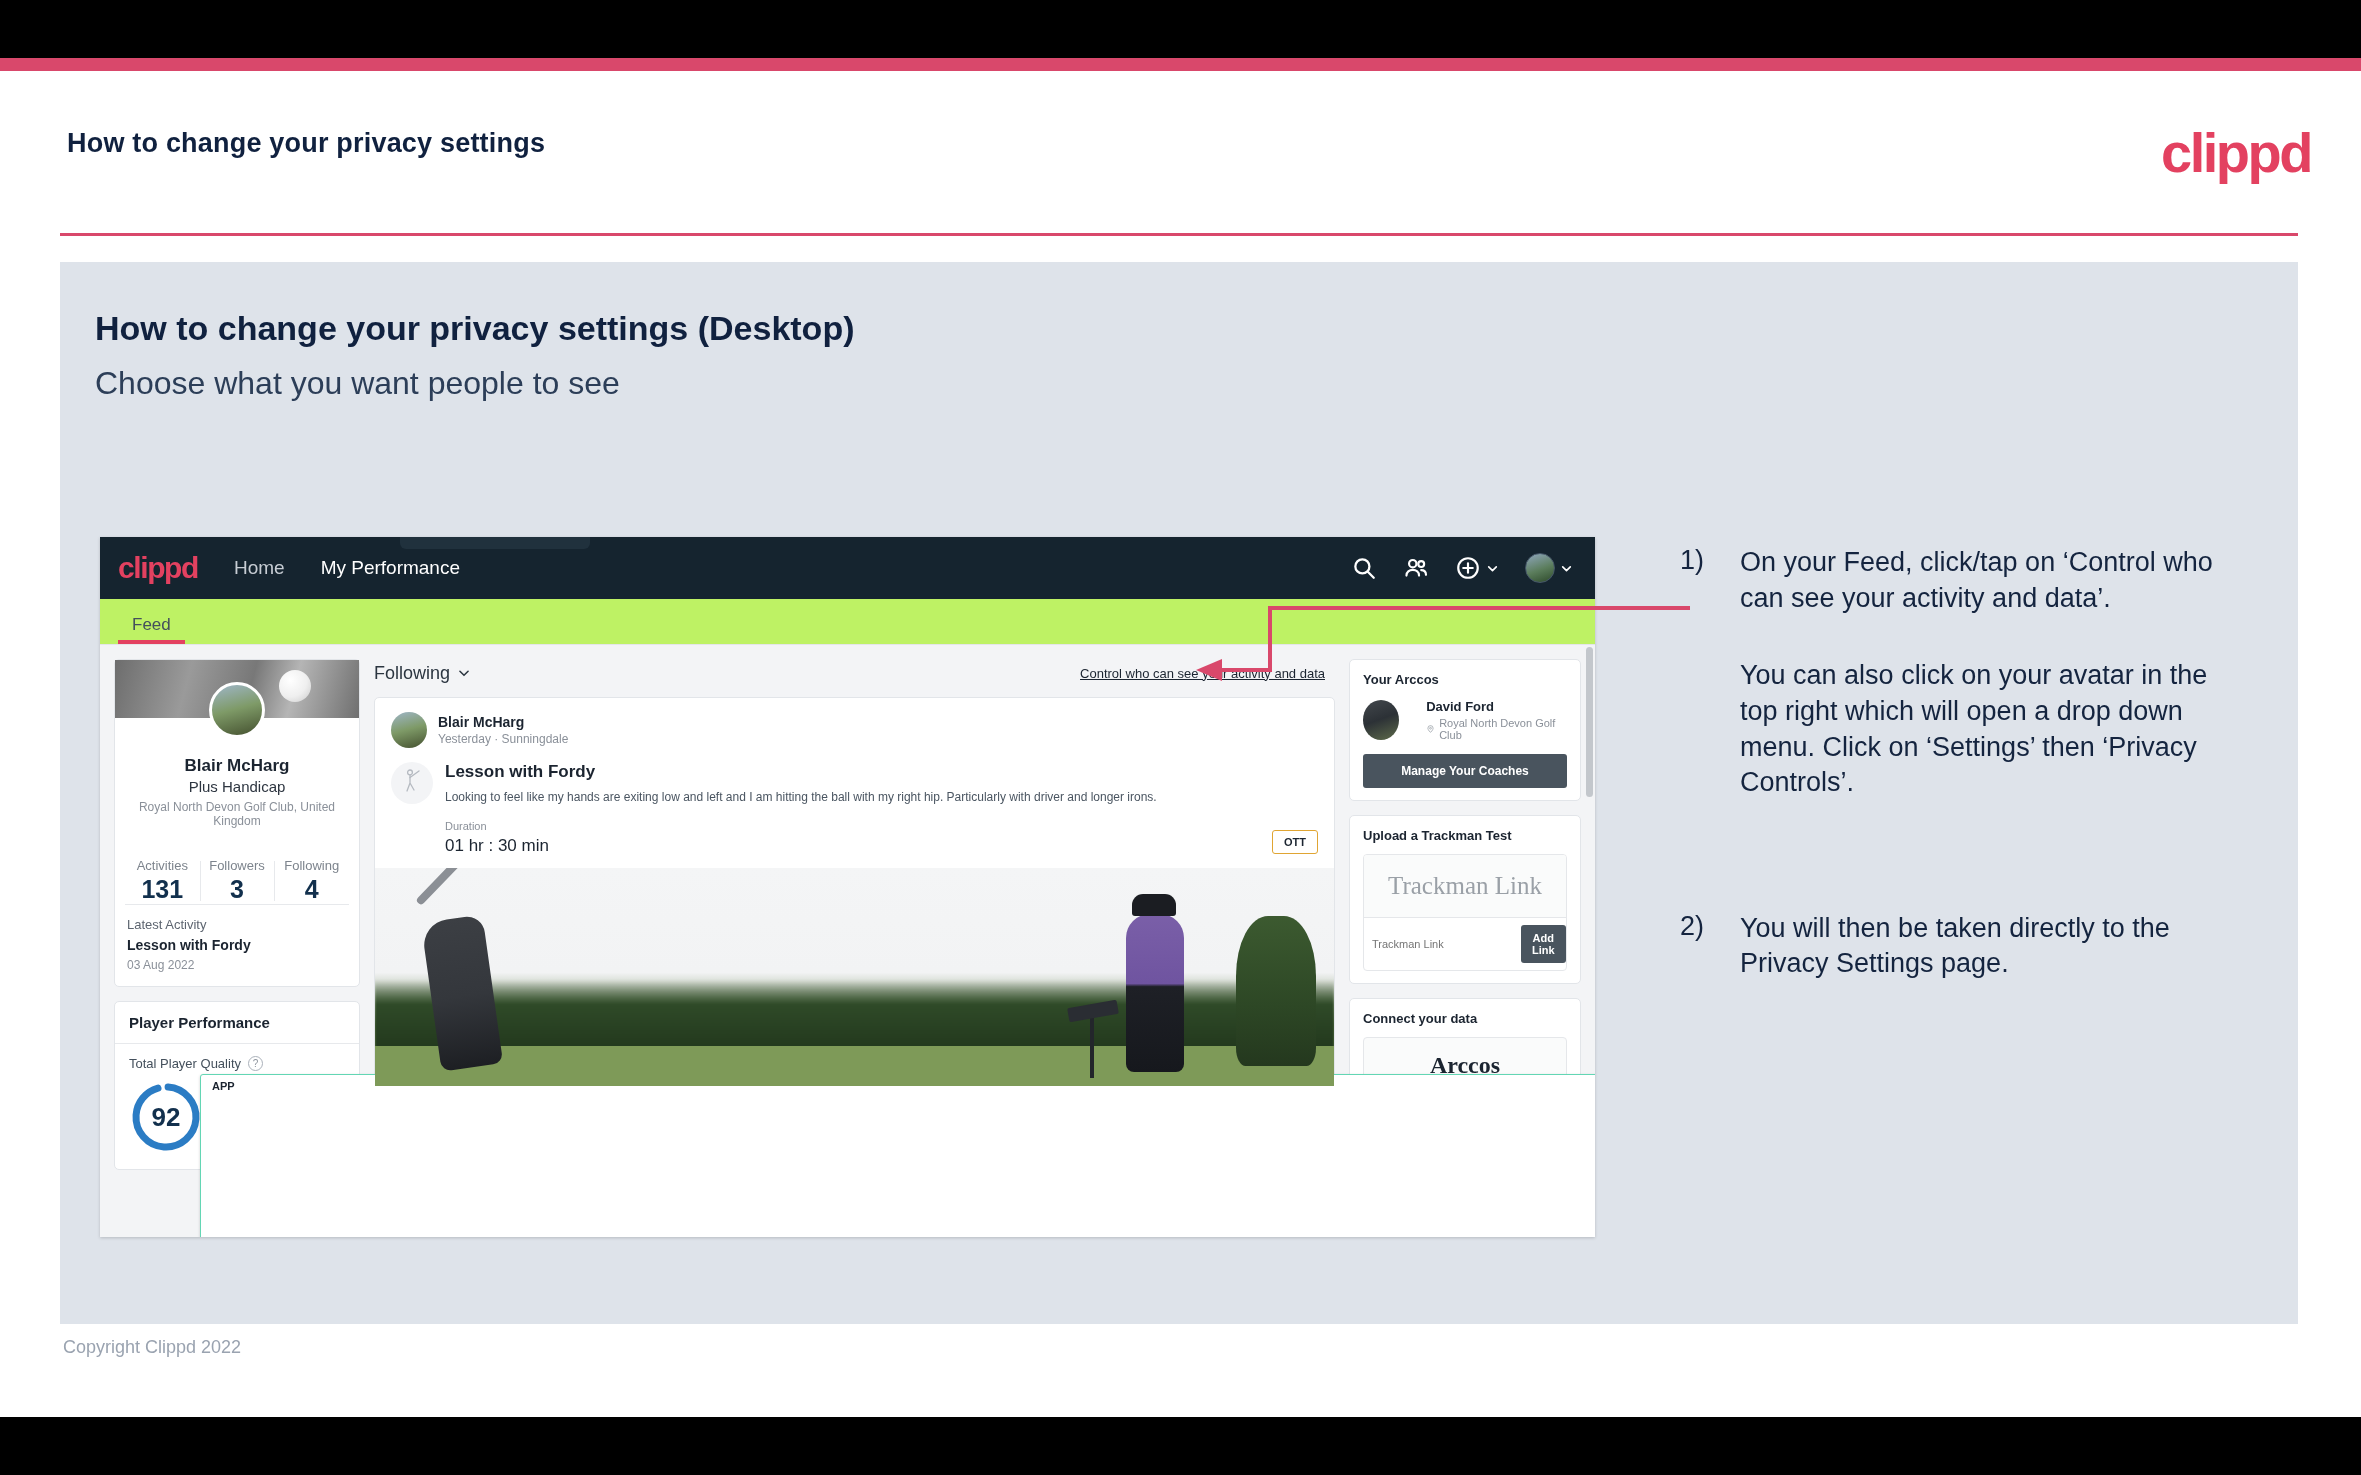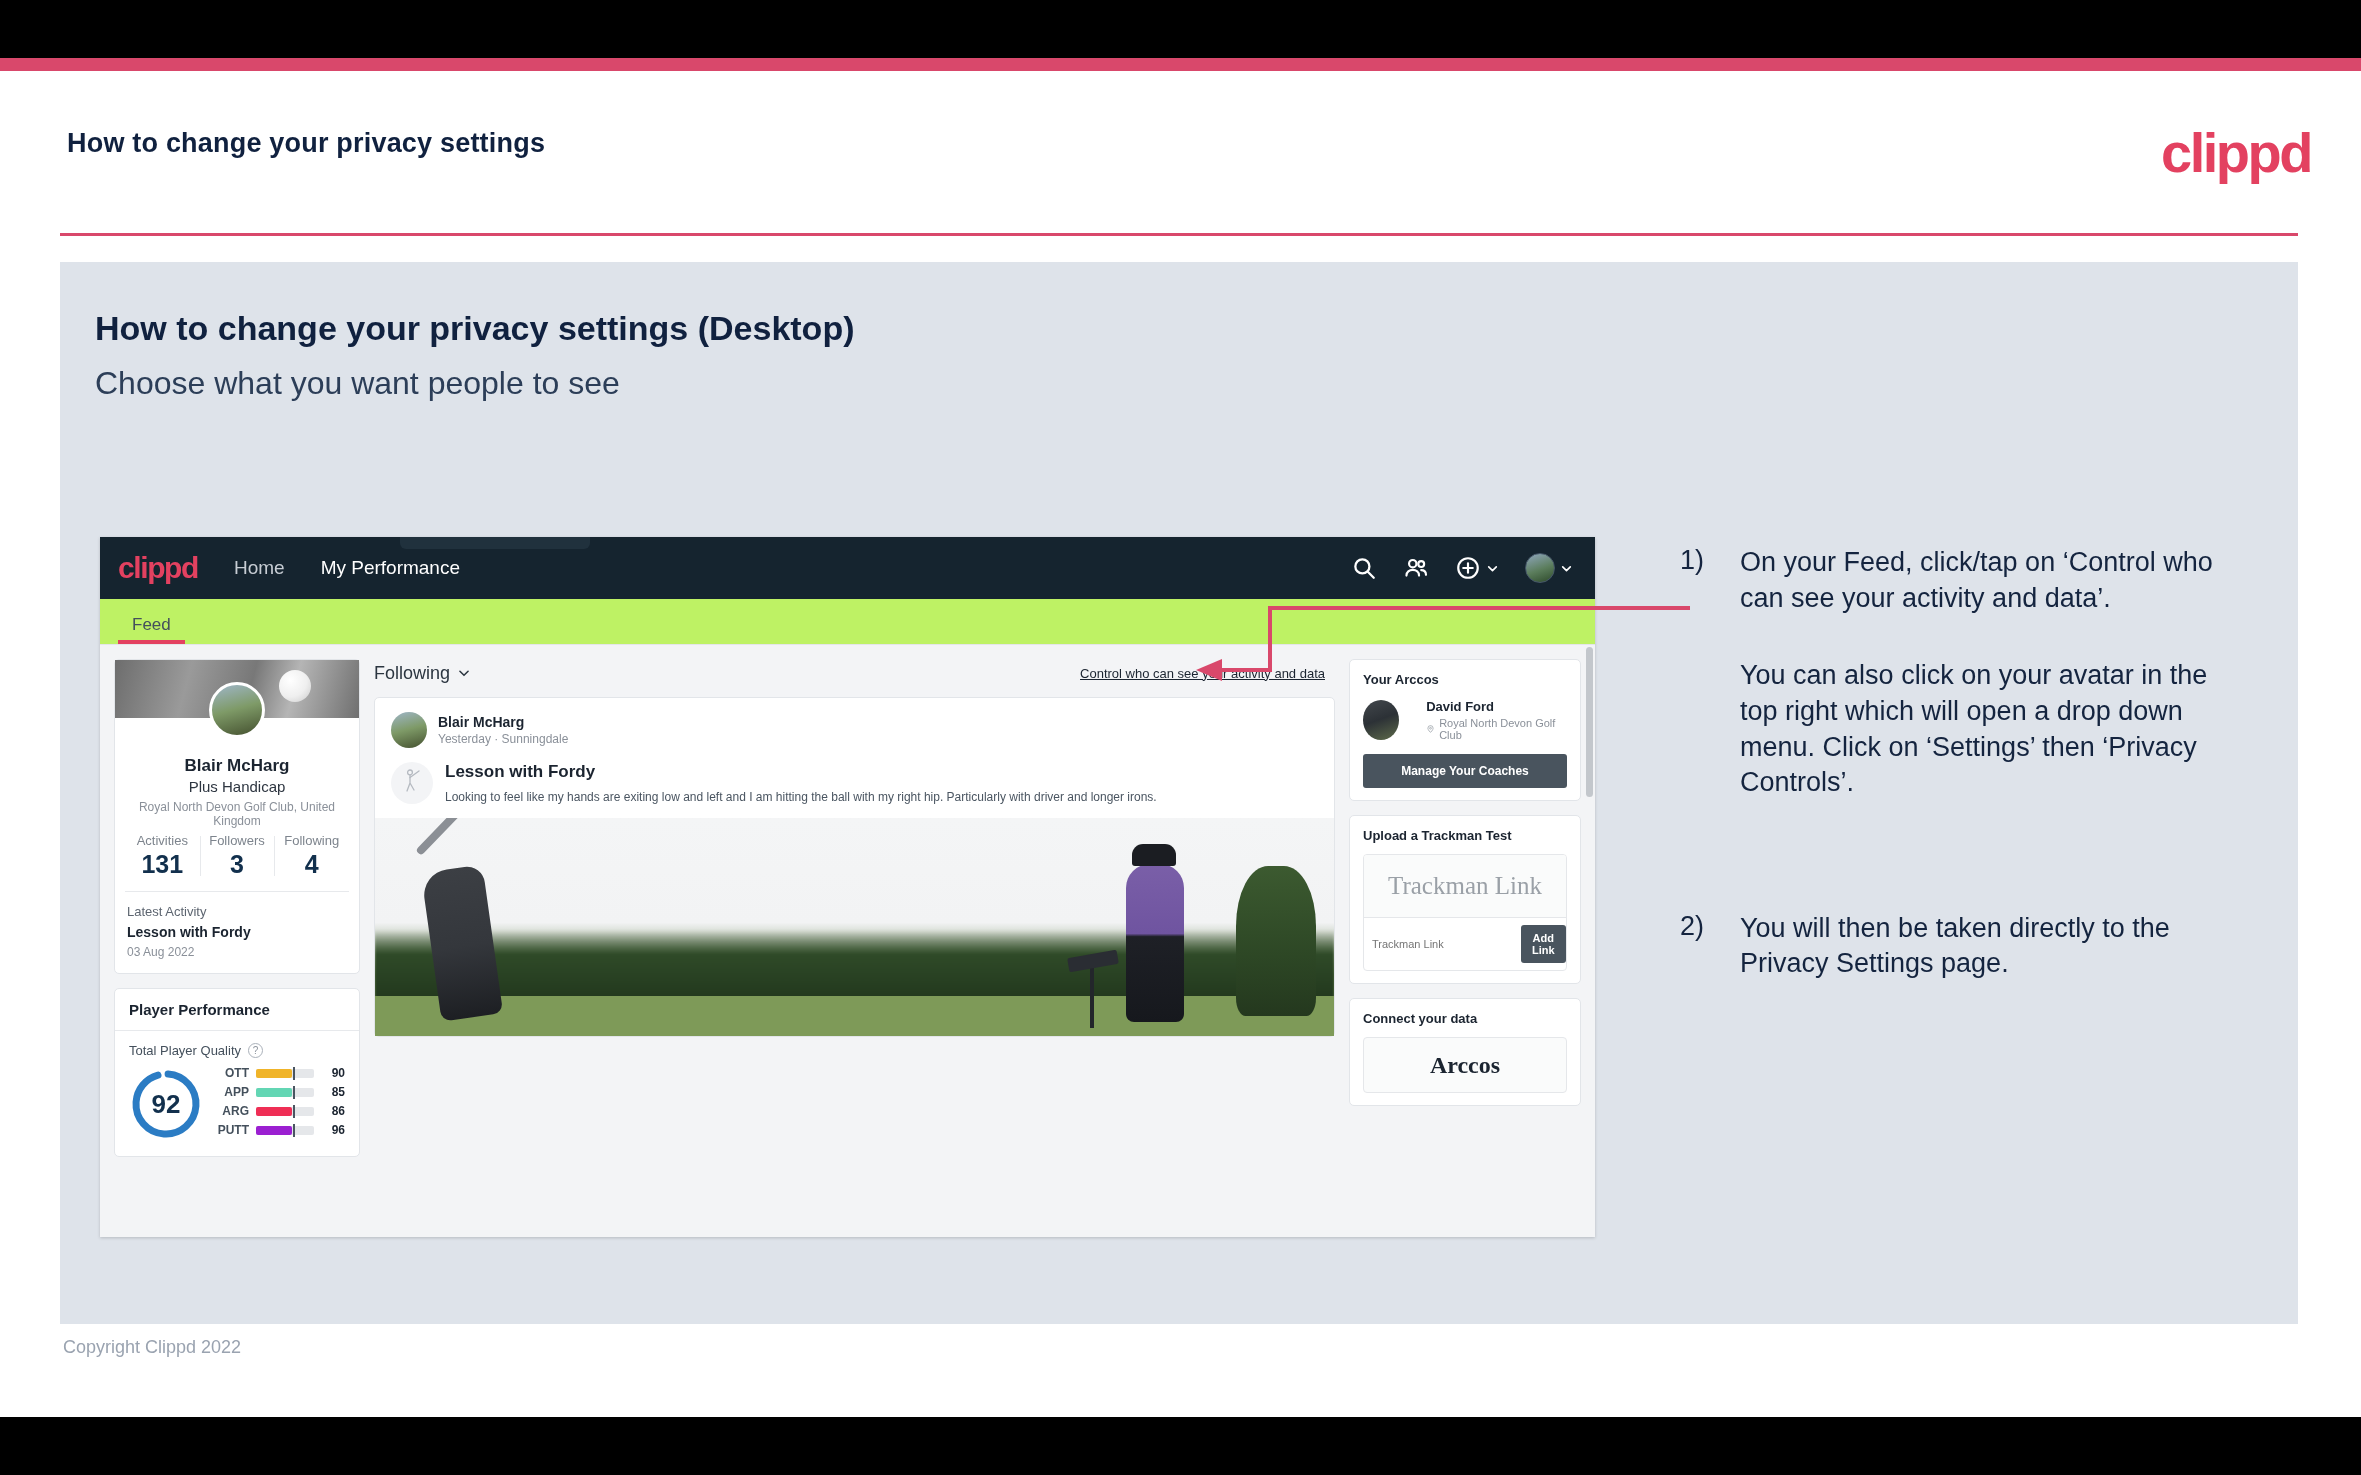--- a/index.html
+++ b/index.html
@@ -108,21 +108,21 @@
   }
   .prof-avatar {
     position:absolute; left:50%; transform:translateX(-50%); top:22px;
     width:56px; height:56px; border-radius:50%; border:3px solid #fff;
     background:linear-gradient(165deg,#9fb6c9 0%,#7e9a67 48%,#44502f 100%);
   }
   .prof-body { padding:38px 10px 0 10px; text-align:center; }
   .prof-name { font-size:17px; font-weight:700; color:#1b2430; }
   .prof-hcp { font-size:15px; color:#2d3540; margin-top:2px; }
   .prof-club { font-size:12px; color:#8a9099; margin-top:5px; }
-  .stats { display:flex; margin-top:5px; border-bottom:1px solid #e7e9ec; padding-bottom:12px; }
+  .stats { display:flex; margin-top:30px; border-bottom:1px solid #e7e9ec; padding-bottom:0; }
   .stat { flex:1; text-align:center; position:relative; }
   .stat + .stat::before {
     content:""; position:absolute; left:0; top:3px; bottom:3px; width:1px; background:#e7e9ec;
   }
   .stat-label { font-size:13px; color:#7d848d; }
   .stat-value { font-size:25px; font-weight:700; color:#12304d; margin-top:2px; }
   .latest { padding:12px 12px 14px 12px; text-align:left; }
   .latest-h { font-size:13px; color:#5d6570; }
   .latest-t { font-size:14px; font-weight:700; color:#1b2430; margin-top:5px; }
   .latest-d { font-size:12px; color:#8a9099; margin-top:5px; }
@@ -445,20 +445,30 @@
           <div class="swing-ico">
             <svg width="22" height="28" viewBox="0 0 22 28" fill="none" stroke="currentColor" stroke-width="1.3" stroke-linecap="round" stroke-linejoin="round">
               <circle cx="9" cy="3.4" r="2.4"></circle>
                 <path d="M9 6v8M9 14l-3 8M9 14l4 7"></path>
                 <path d="M9 8.5 18 2"></path>
             </svg>
           </div>
           <div style="flex:1;min-width:0">
             <div class="post-title">Lesson with Fordy</div>
             <div class="post-text">Looking to feel like my hands are exiting low and left and I am hitting the ball with my right hip. Particularly with driver and longer irons.</div>
+            <div class="dur-row">
+              <div>
+                <div class="dur-h">Duration</div>
+                <div class="dur-v">01 hr : 30 min</div>
+              </div>
+              <div class="chips">
+                <div class="chip ott">OTT</div>
+                <div class="chip app">APP</div>
+              </div>
+            </div>
           </div>
         </div>
         <div class="post-photo">
           <div class="photo-trees"></div>
           <div class="photo-fw"></div>
           <div class="golfer-a"></div>
           <div class="tripod"></div>
           <div class="golfer-b"></div>
           <div class="conifer"></div>
         </div>

